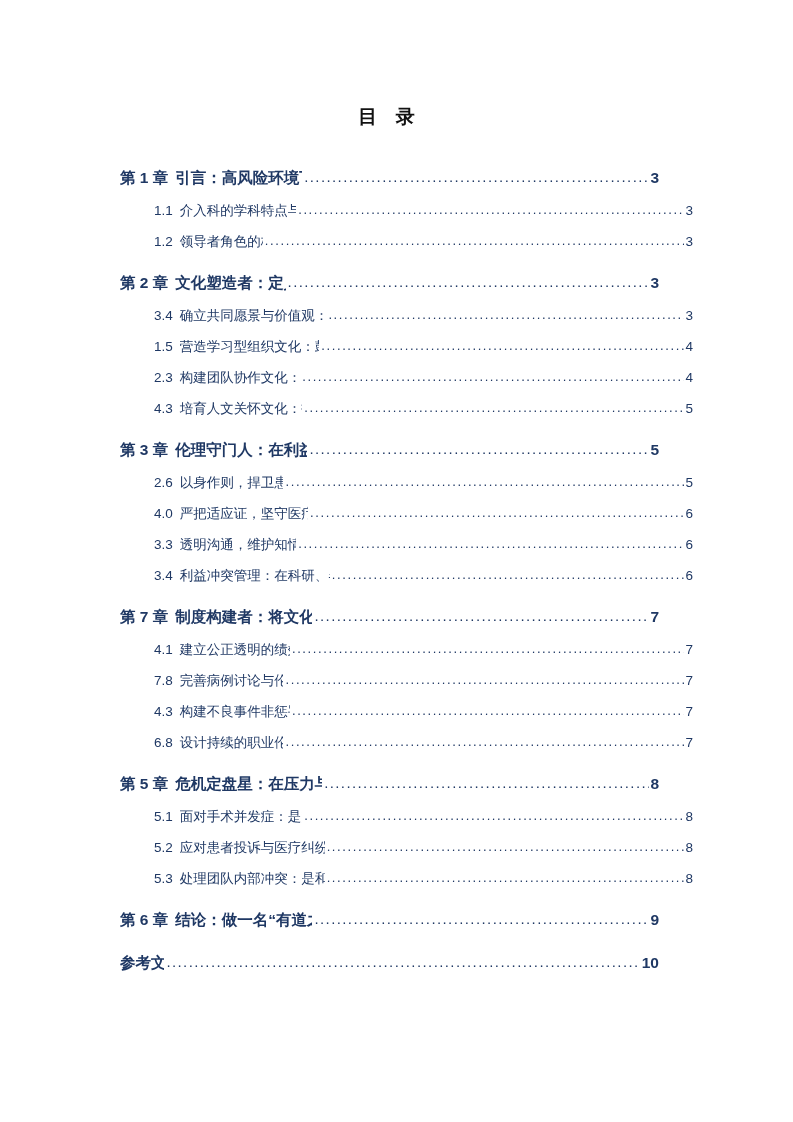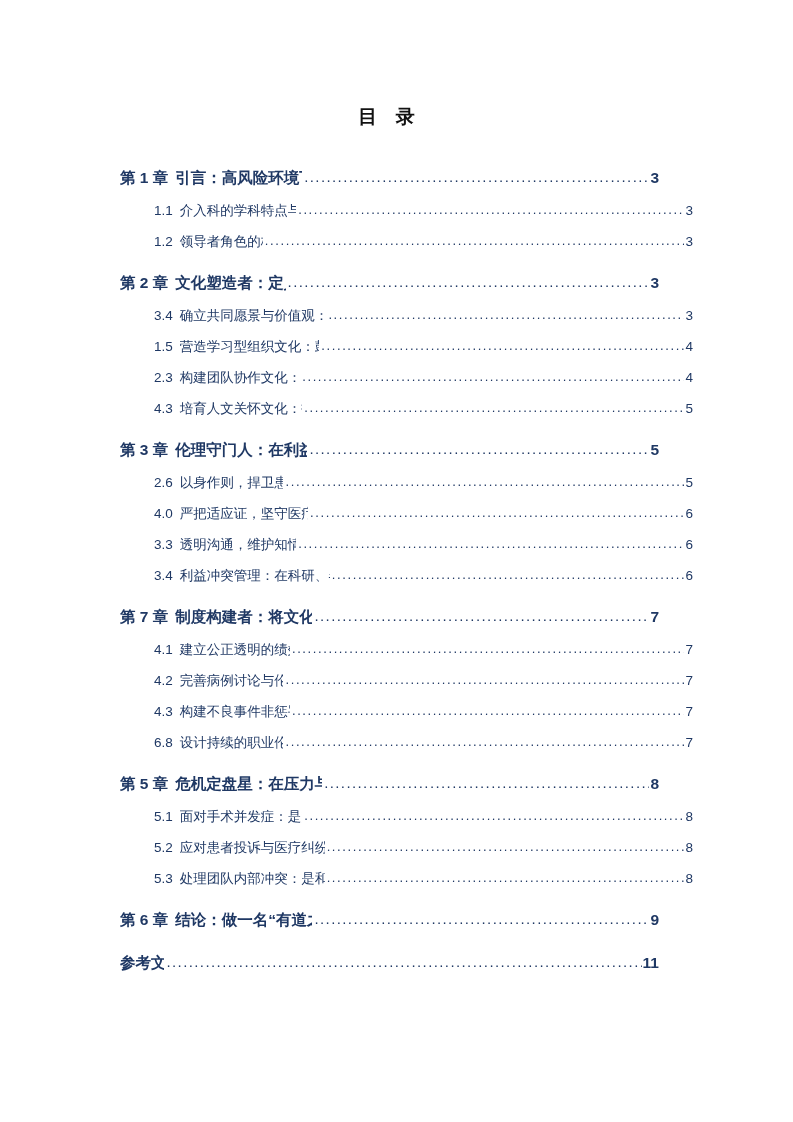--- a/index.html
+++ b/index.html
@@ -165,21 +165,21 @@
         <span class="label"><span>第 7 章</span><span class="num-gap"></span><span>制度构建者：将文化与伦理嵌入科室运行的肌理</span></span>
         <span class="leader">.......................................................................................................................</span>
         <span class="pageno">7</span>
       </a>
       <a class="toc-entry lvl2" href="#">
         <span class="label"><span>4.1</span><span class="num-gap"></span><span>建立公正透明的绩效与晋升体系</span></span>
         <span class="leader">.......................................................................................................................</span>
         <span class="pageno">7</span>
       </a>
       <a class="toc-entry lvl2" href="#">
-        <span class="label"><span>4.2</span><span class="num-gap"></span><span>完善病例讨论与伦理审查机制</span></span>
+        <span class="label"><span>7.8</span><span class="num-gap"></span><span>完善病例讨论与伦理审查机制</span></span>
         <span class="leader">.......................................................................................................................</span>
         <span class="pageno">7</span>
       </a>
       <a class="toc-entry lvl2" href="#">
         <span class="label"><span>4.3</span><span class="num-gap"></span><span>构建不良事件非惩罚性上报系统</span></span>
         <span class="leader">.......................................................................................................................</span>
         <span class="pageno">7</span>
       </a>
       <a class="toc-entry lvl2" href="#">
         <span class="label"><span>6.8</span><span class="num-gap"></span><span>设计持续的职业伦理教育方案</span></span>
@@ -207,17 +207,17 @@
         <span class="pageno">8</span>
       </a>
       <a class="toc-entry lvl1" href="#">
         <span class="label"><span>第 6 章</span><span class="num-gap"></span><span>结论：做一名“有道之君”，引领介入科行稳致远</span></span>
         <span class="leader">.......................................................................................................................</span>
         <span class="pageno">9</span>
       </a>
       <a class="toc-entry lvl1" href="#">
         <span class="label"><span>参考文献</span></span>
         <span class="leader">.......................................................................................................................</span>
-        <span class="pageno">11</span>
+        <span class="pageno">10</span>
       </a>
     </div>
 
 </div>
 
 </body></html>

